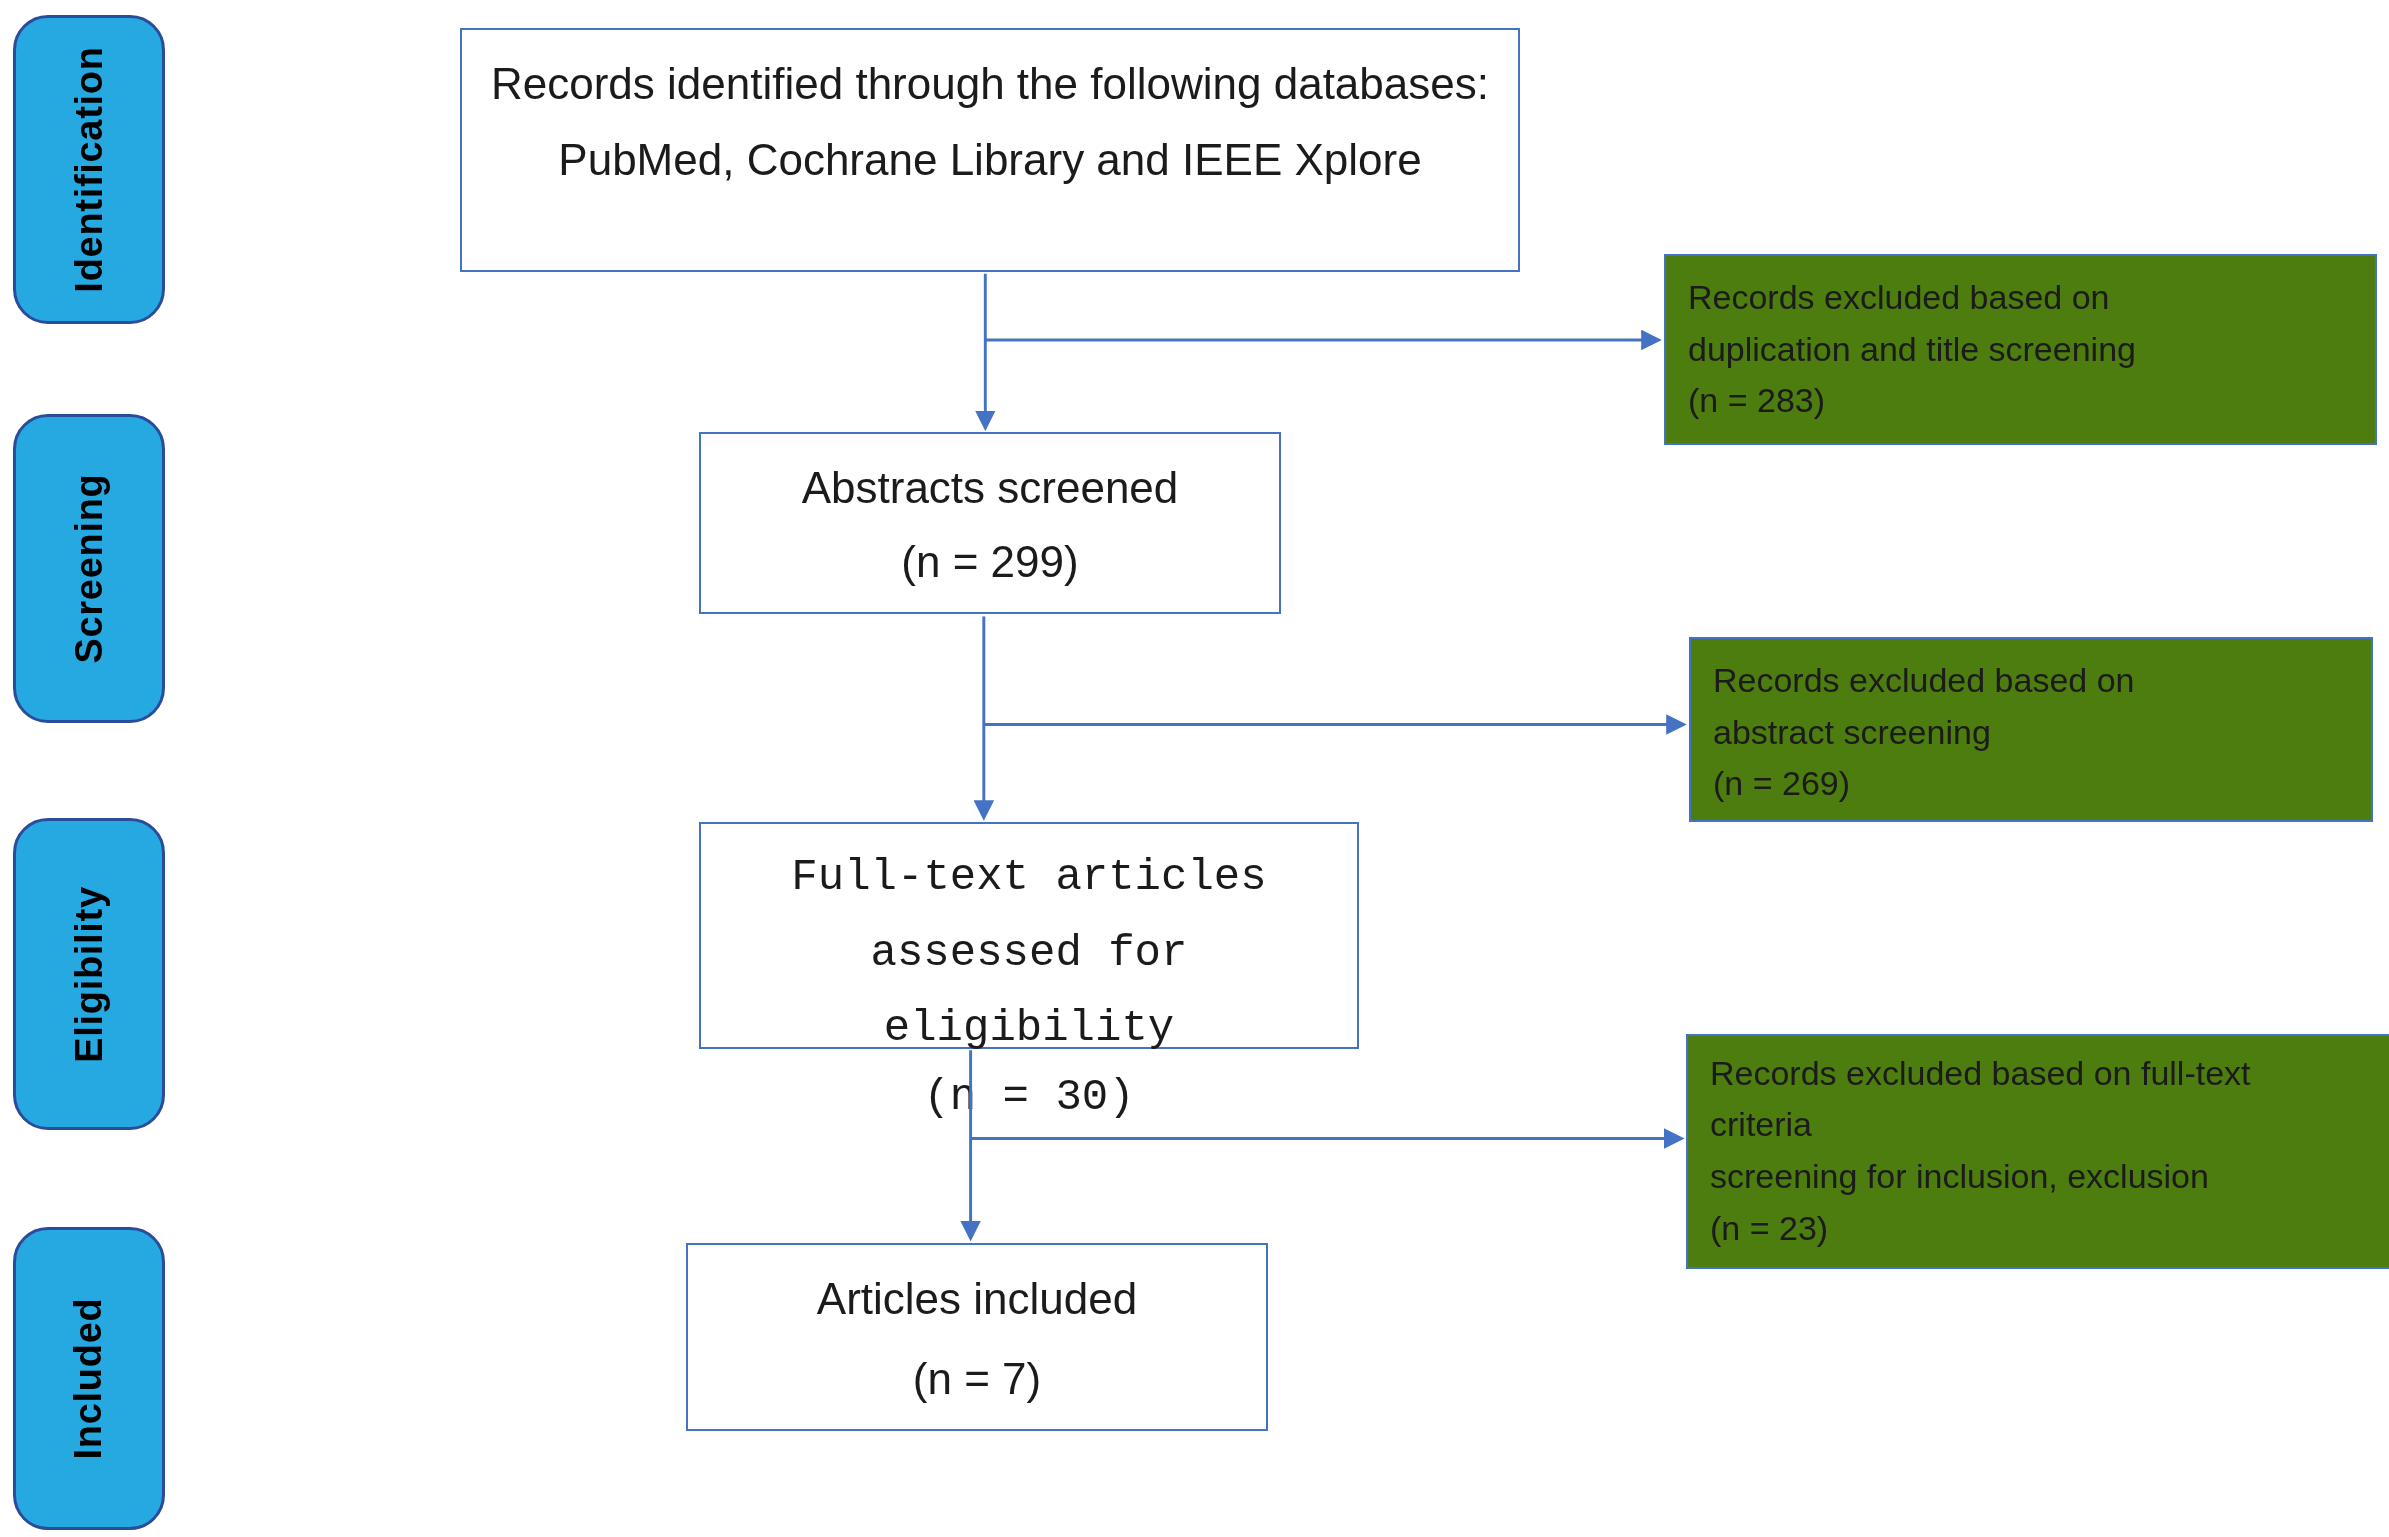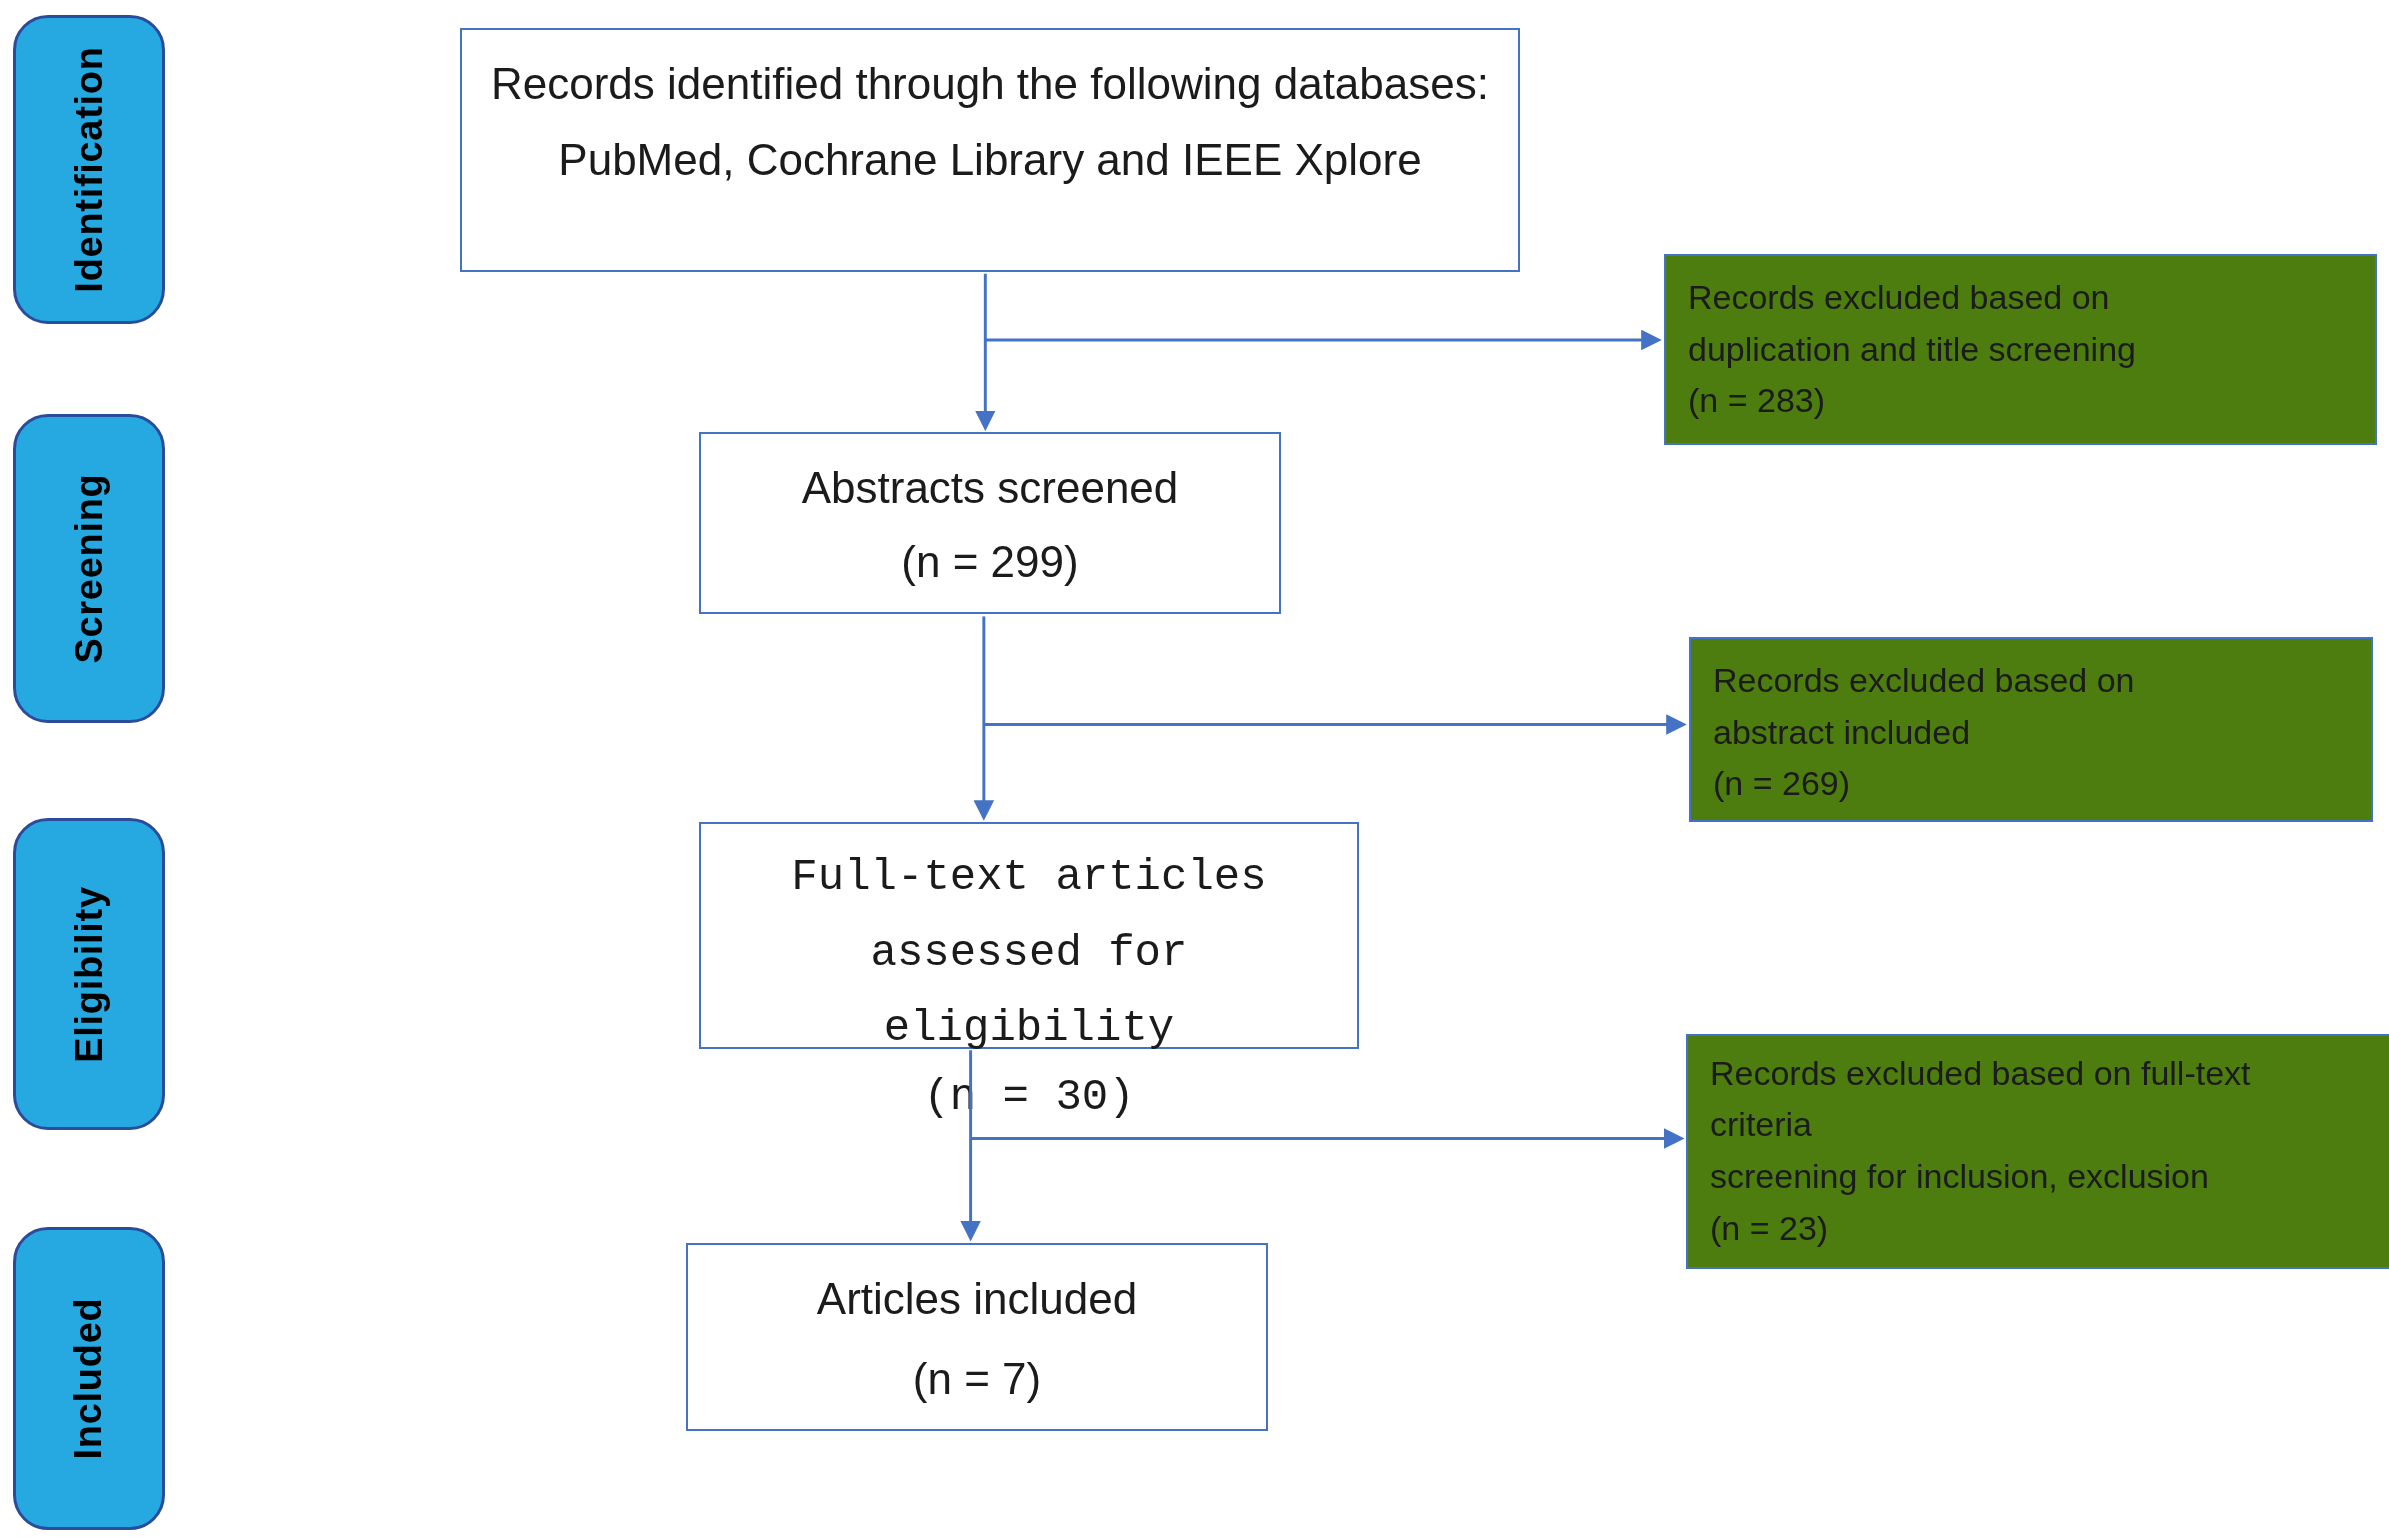--- a/index.html
+++ b/index.html
@@ -98,21 +98,21 @@
 </div>
 
 <div class="ebox" style="left:1664px;top:254px;width:713px;height:191px;">
   <div class="line">Records excluded based on</div>
   <div class="line">duplication and title screening</div>
   <div class="count">(n = 283)</div>
 </div>
 
 <div class="ebox" style="left:1689px;top:637px;width:684px;height:185px;">
   <div class="line">Records excluded based on</div>
-  <div class="line">abstract included</div>
+  <div class="line">abstract screening</div>
   <div class="count">(n = 269)</div>
 </div>
 
 <div class="ebox" style="left:1686px;top:1034px;width:784px;height:235px;padding-top:11.8px;">
   <div class="line">Records excluded based on full-text</div>
   <div class="line">criteria</div>
   <div class="line">screening for inclusion, exclusion</div>
   <div class="count">(n = 23)</div>
 </div>
 

